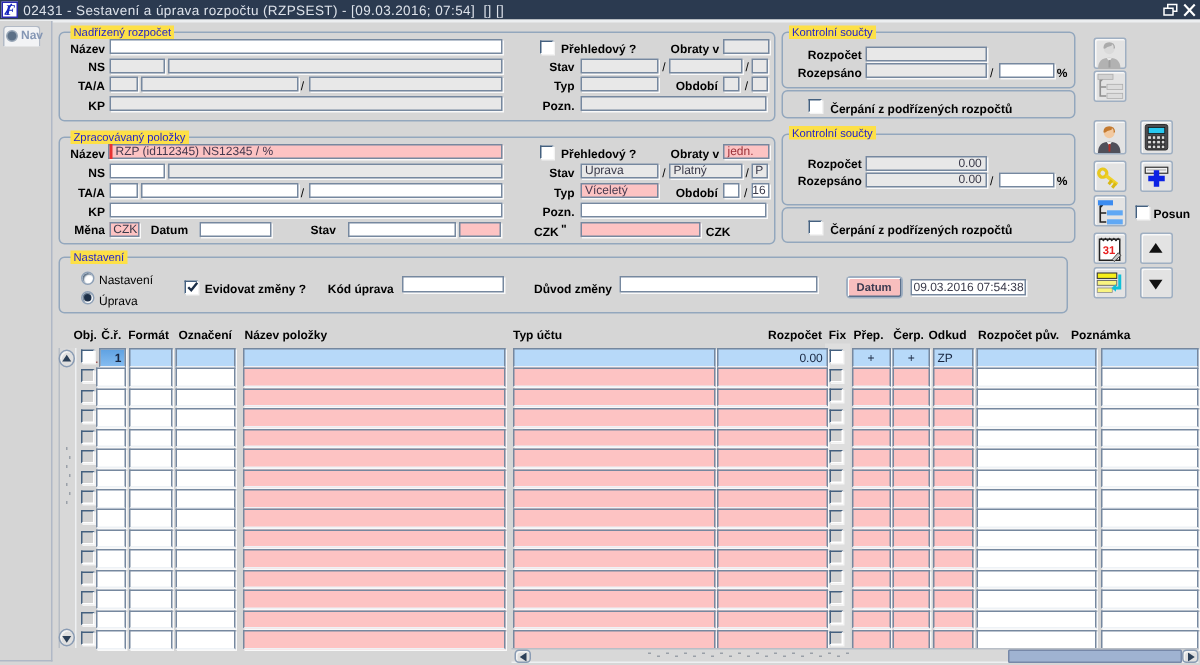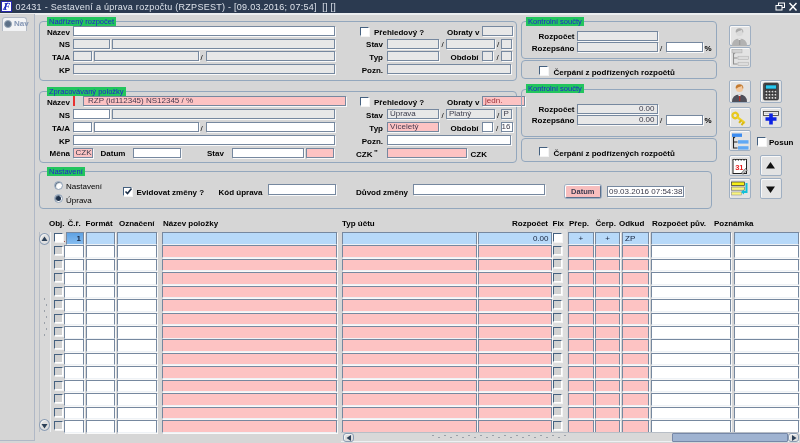--- a/index.html
+++ b/index.html
@@ -1,18 +1,18 @@
 <!DOCTYPE html>
 <html><head><meta charset="utf-8"><style>
 html,body{margin:0;padding:0;width:800px;height:443px;overflow:hidden;
  font-family:"Liberation Sans",sans-serif;background:#d6d6d6;position:relative}
 div{position:absolute;box-sizing:border-box}
 .lbl{font-weight:bold;font-size:8px;color:#000;white-space:nowrap;line-height:9px}
 .nl{font-weight:normal}
-.glbl{font-size:7.5px;color:#2222cc;background:#22c55e;white-space:nowrap;line-height:9px;padding:0 2px}
+.glbl{font-size:7.5px;color:#2222cc;background:#fde047;white-space:nowrap;line-height:9px;padding:0 2px}
 .inp{background:#fff;border:1px solid #76889f;box-shadow:1px 1px 0 rgba(255,255,255,.85);
  font-size:8px;line-height:8.5px;color:#3a3a4a;padding:0 2px;white-space:nowrap;overflow:hidden;height:10px}
 .g{background:#e8e8e8}.p{background:#fdc3c3}.b{background:#b7d9f9}
 .gbox{border:1px solid #93a7bd;border-radius:4px}
 .cb{width:9px;height:9px;background:#fff;border:1px solid #fff;border-top:1px solid #44607f;border-left:1px solid #44607f;box-shadow:1px 1px 0 rgba(255,255,255,.7)}
 .cbg{background:#d2d2d2}
 .rad{width:9px;height:9px;border-radius:50%;background:#fff;border:1px solid #8ea0b6;box-shadow:inset 1px 1px 1px #5c7086}
 .btn{background:#e3e3e3;border:1px solid #9fafc2;border-radius:2px;box-shadow:inset 1px 1px 0 #f8f8f8}
 .sbtn{background:#dfdfdf;border:1px solid #8a9cb4;border-radius:3px;box-shadow:inset 1px 1px 0 #f4f4f4}
 svg{position:absolute}
@@ -75,21 +75,21 @@
 <div class="inp g" style="left:576.5px;top:42px;width:81px;"></div>
 <div class="lbl nl" style="left:660px;top:43.5px">/</div>
 <div class="inp " style="left:665.5px;top:42px;width:37.5px;"></div>
 <div class="lbl" style="left:704.5px;top:43.5px">%</div>
 <div class="gbox" style="left:521px;top:59.5px;width:196px;height:19.0px"></div>
 <div class="cb" style="left:539px;top:66.3px;width:9px;height:9px"></div>
 <div class="lbl" style="left:553.5px;top:67.8px">Čerpání z podřízených rozpočtů</div>
 <div class="gbox" style="left:39px;top:91px;width:478px;height:71.5px"></div>
 <div class="glbl" style="left:47px;top:86.5px">Zpracovávaný položky</div>
 <div class="lbl" style="right:730px;top:97.7px;text-align:right">Název</div>
-<div class="inp p" style="left:83px;top:96.2px;width:262.5px;color:#45384e;padding-left:4px">RZP (id112345) NS12345 / %</div>
+<div class="inp p" style="left:72px;top:96.2px;width:262.5px;color:#45384e;padding-left:4px">RZP (id112345) NS12345 / %</div>
 <div style="left:72.5px;top:96.2px;width:2px;height:10px;background:#e83232"></div>
 <div class="lbl" style="right:730px;top:110.7px;text-align:right">NS</div>
 <div class="inp " style="left:72.5px;top:109.2px;width:37.5px;"></div>
 <div class="inp g" style="left:111.5px;top:109.2px;width:223.5px;"></div>
 <div class="lbl" style="right:730px;top:123.8px;text-align:right">TA/A</div>
 <div class="inp " style="left:72.5px;top:122.3px;width:19px;"></div>
 <div class="inp " style="left:93.5px;top:122.3px;width:105px;"></div>
 <div class="lbl nl" style="left:200.5px;top:123.8px">/</div>
 <div class="inp " style="left:206px;top:122.3px;width:129px;"></div>
 <div class="lbl" style="right:730px;top:136.8px;text-align:right">KP</div>
@@ -97,21 +97,21 @@
 <div class="lbl" style="right:730px;top:149.0px;text-align:right">Měna</div>
 <div class="inp p" style="left:72.5px;top:147.5px;width:20px;color:#3a3a4a">CZK</div>
 <div class="lbl" style="left:100.5px;top:149.0px">Datum</div>
 <div class="inp " style="left:132.5px;top:147.5px;width:48.5px;"></div>
 <div class="lbl" style="left:207px;top:149.0px">Stav</div>
 <div class="inp " style="left:231.5px;top:147.5px;width:72px;"></div>
 <div class="inp p" style="left:306px;top:147.5px;width:28px;"></div>
 <div class="cb" style="left:360px;top:96.7px;width:9px;height:9px"></div>
 <div class="lbl" style="left:374px;top:97.7px">Přehledový ?</div>
 <div class="lbl" style="right:320.5px;top:97.7px;text-align:right">Obraty v</div>
-<div class="inp p" style="left:482px;top:96px;width:43px;color:#9a3038">jedn.</div>
+<div class="inp p" style="left:482px;top:96px;width:31px;color:#9a3038">jedn.</div>
 <div class="lbl" style="right:417px;top:110.7px;text-align:right">Stav</div>
 <div class="inp g" style="left:387px;top:109.2px;width:52px;">Úprava</div>
 <div class="lbl nl" style="left:441.5px;top:110.7px">/</div>
 <div class="inp g" style="left:446px;top:109.2px;width:49px;">Platný</div>
 <div class="lbl nl" style="left:497px;top:110.7px">/</div>
 <div class="inp g" style="left:500.5px;top:109.2px;width:11.5px;">P</div>
 <div class="lbl" style="right:417px;top:123.8px;text-align:right">Typ</div>
 <div class="inp p" style="left:387px;top:122.3px;width:52px;color:#45384e">Víceletý</div>
 <div class="lbl" style="right:321.5px;top:123.8px;text-align:right">Období</div>
 <div class="inp " style="left:482px;top:122.3px;width:11px;"></div>

